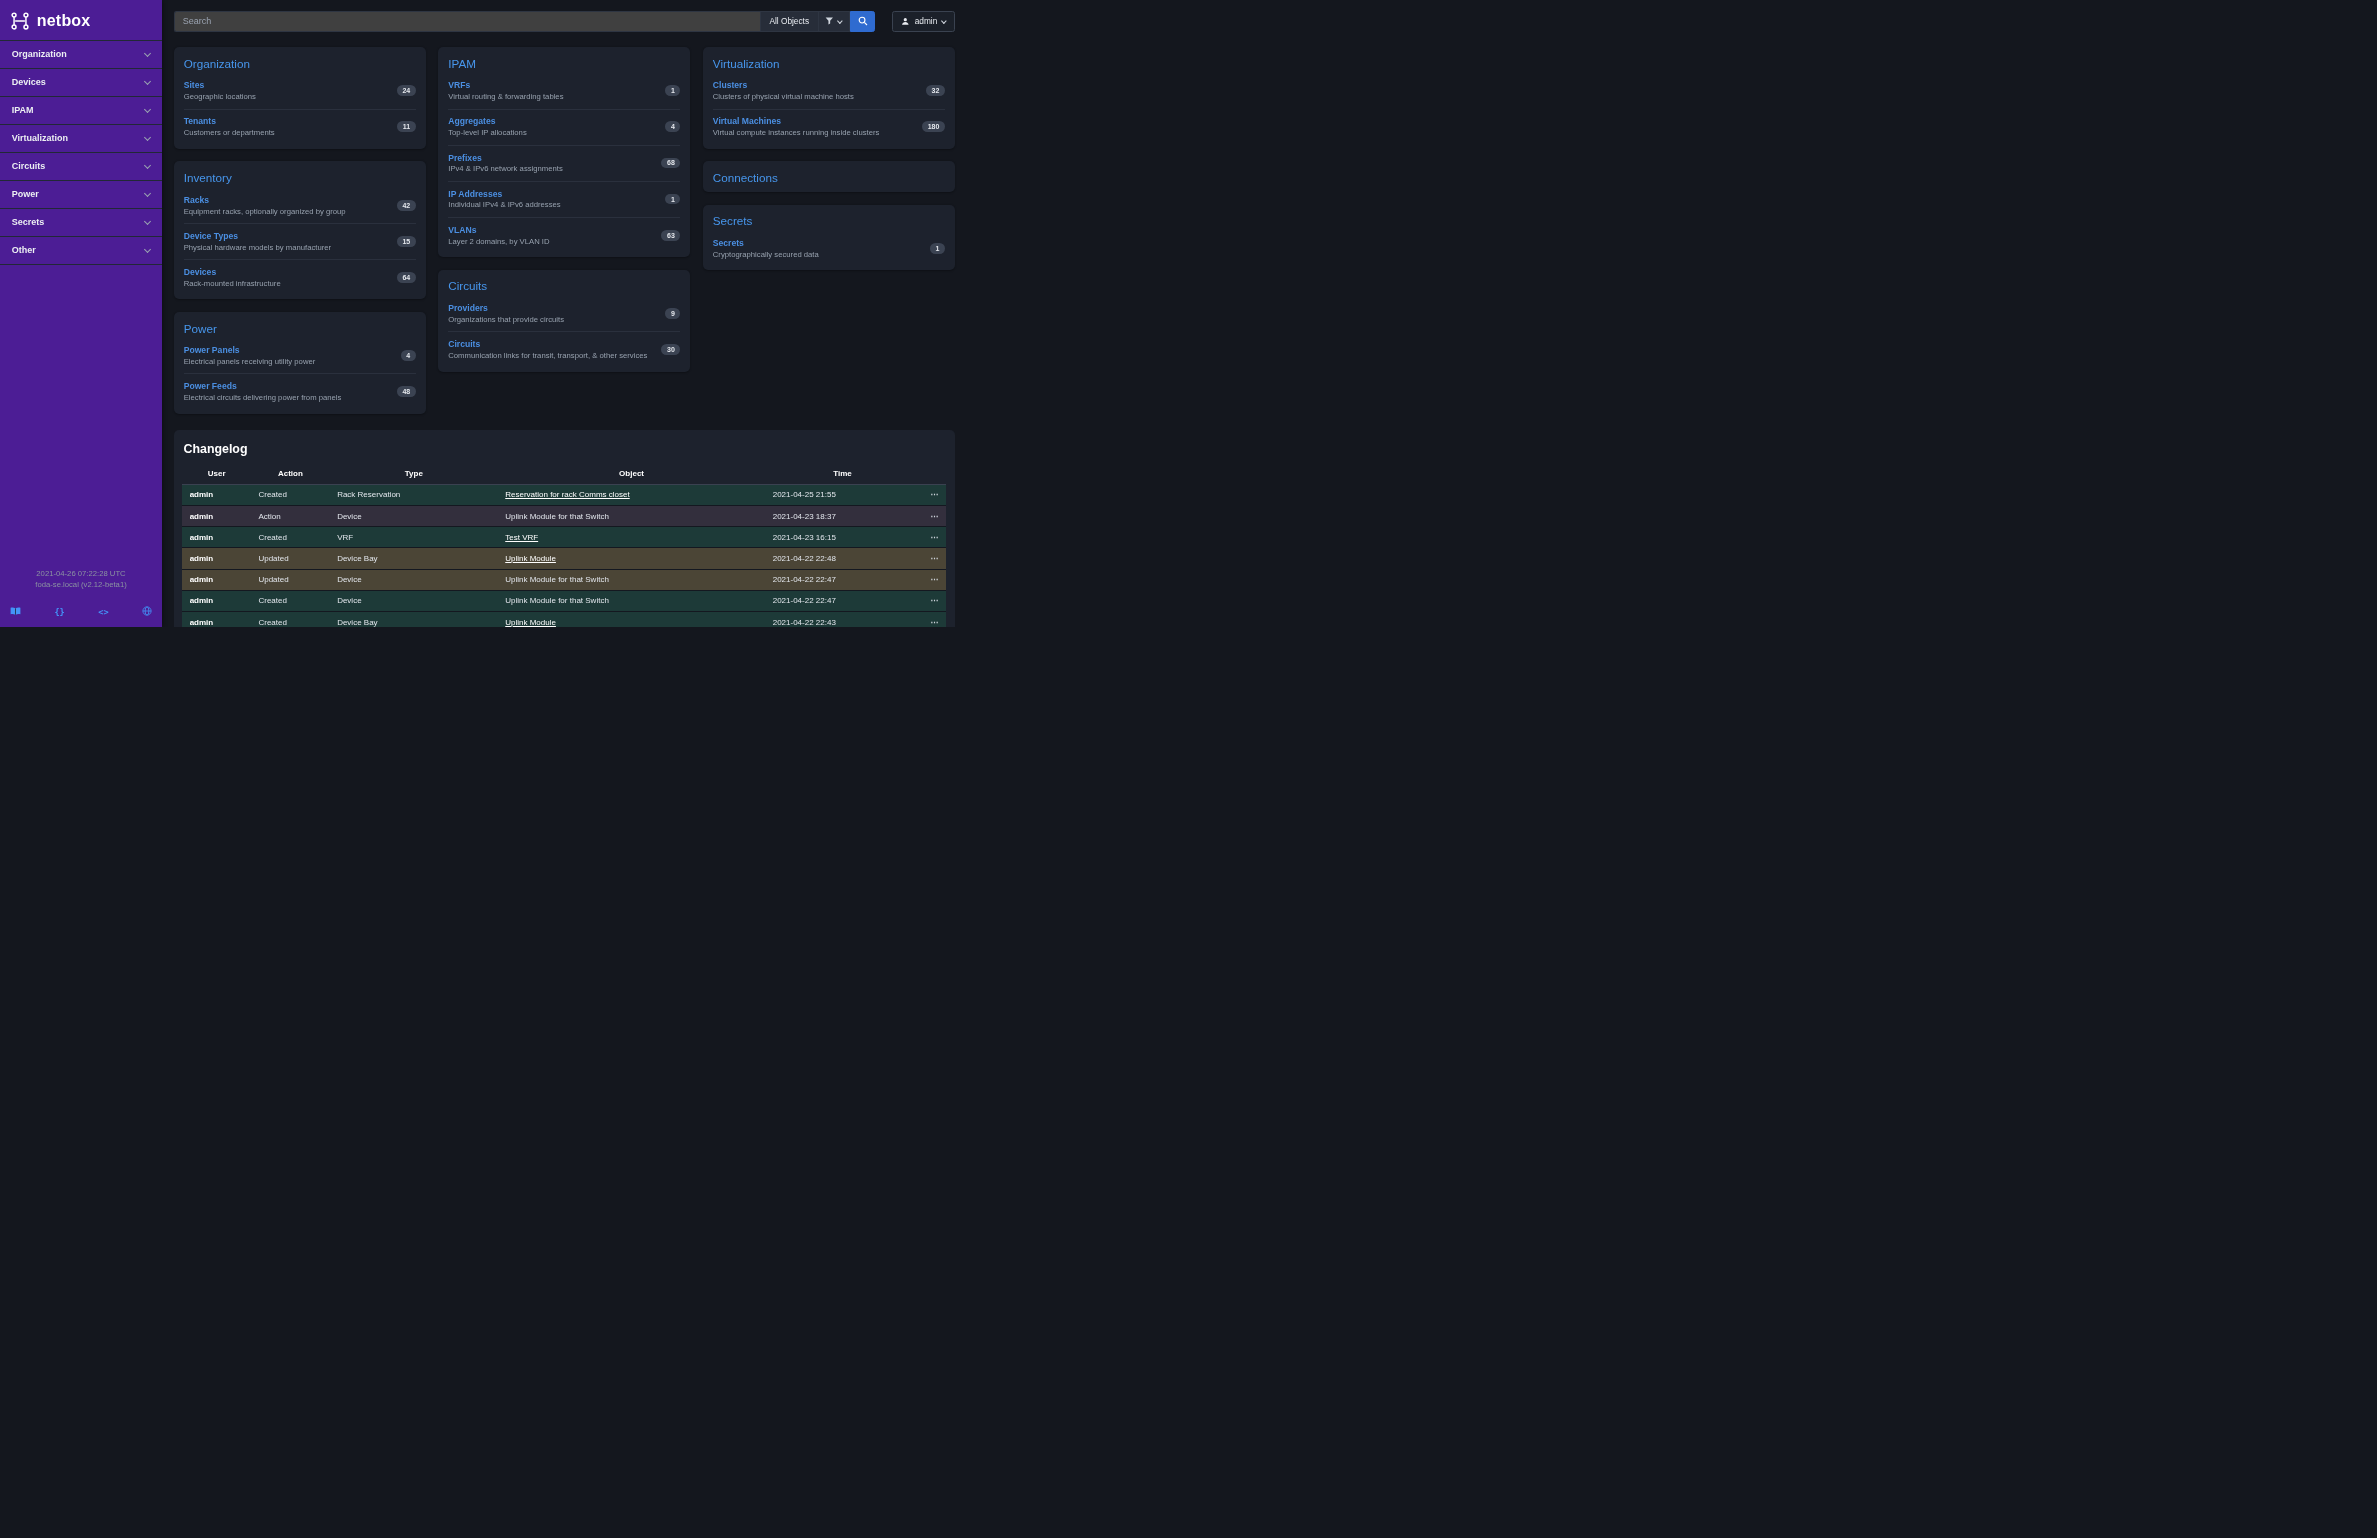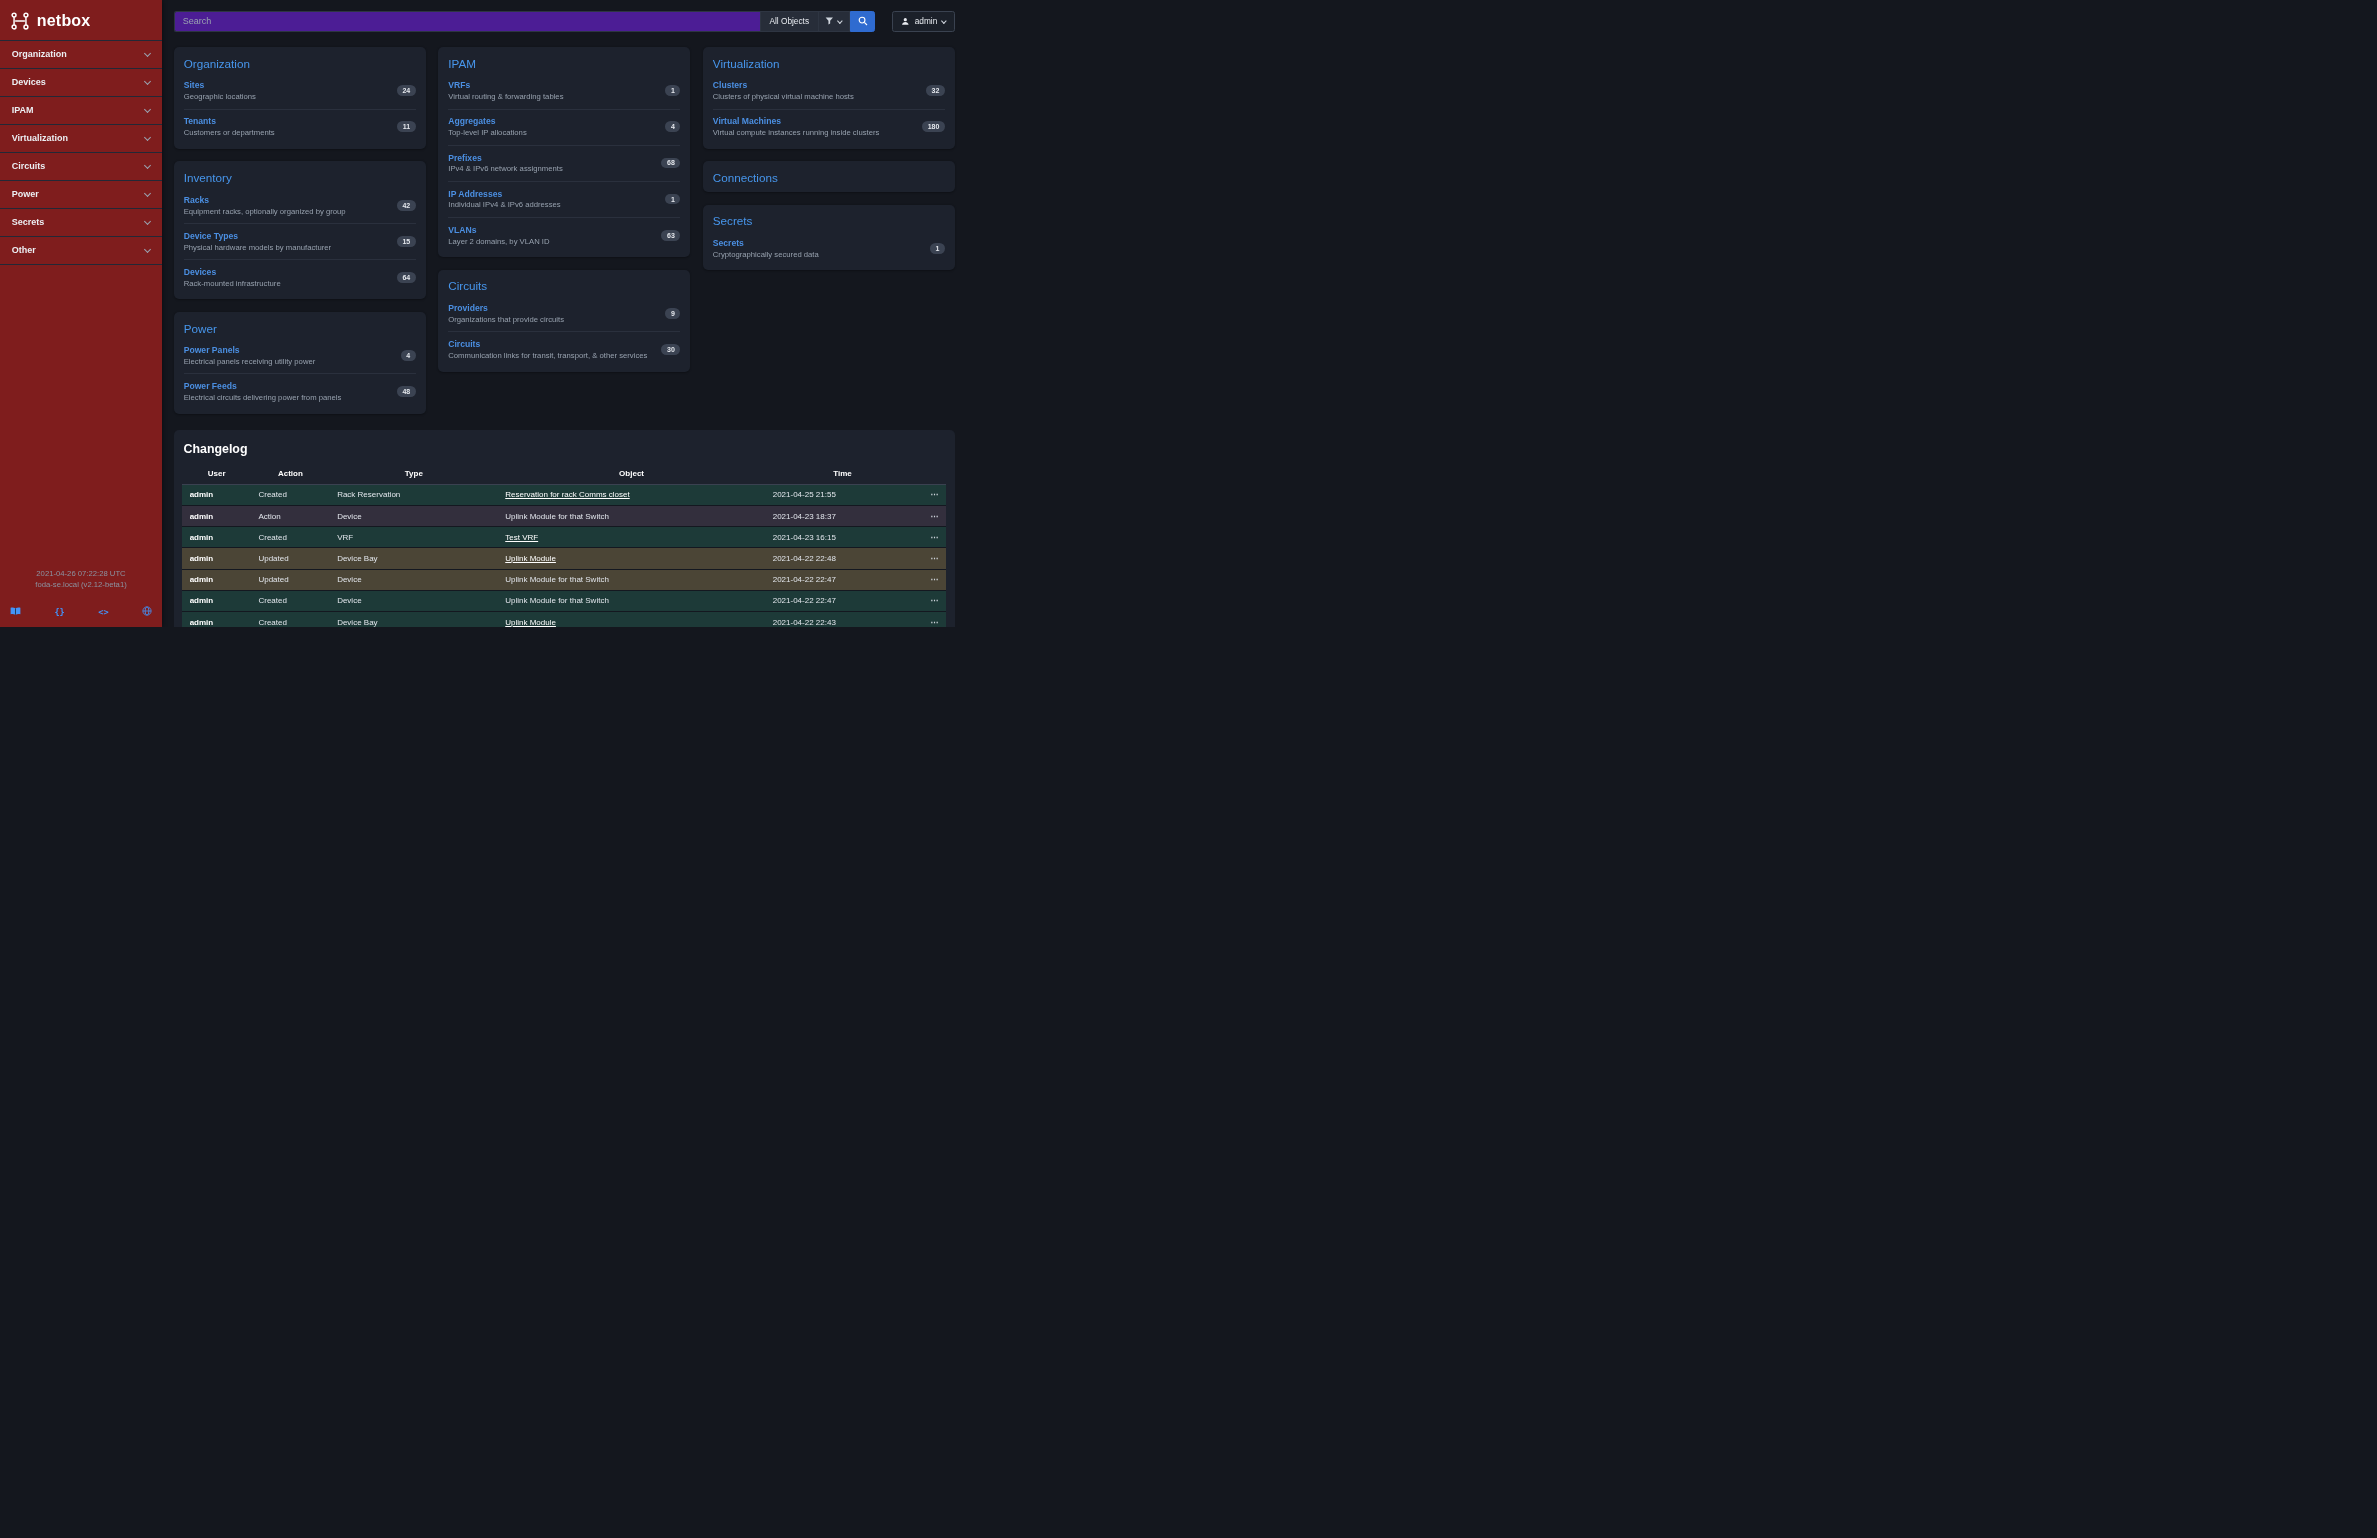--- a/index.html
+++ b/index.html
@@ -7,21 +7,21 @@
   body {
     width:968px; height:627px; overflow:hidden;
     display:flex;
     background:#14171e; color:#e6e9ee;
     font-family:"Liberation Sans", sans-serif;
   }
   a { cursor:pointer; }
 
   
   .sidebar {
-    width:162px; min-width:162px; background:#7f1d1d;
+    width:162px; min-width:162px; background:#4c1d95;
     display:flex; flex-direction:column;
     box-shadow:1.2px 0 5px rgba(0,0,0,.45);
   }
   .logo-row { display:flex; align-items:center; gap:6.8px; padding:10.5px 10px 9.3px; }
   .logo-text { font-size:16px; font-weight:700; color:#ffffff; letter-spacing:0.2px; }
   .nav { display:flex; flex-direction:column; border-top:0.6px solid #222836; }
   .nav-item {
     display:flex; justify-content:space-between; align-items:center;
     height:28px; padding:0 11.7px; border-bottom:0.6px solid #222836; cursor:pointer;
   }
@@ -35,21 +35,21 @@
   .host-info { text-align:center; color:#8b93a1; font-size:7.7px; line-height:1.45; margin-bottom:16px; }
   .footer-icons { display:flex; justify-content:space-between; align-items:center; padding:0 10px 1.2px; }
   .f-ic { color:#4493f8; font-weight:700; font-size:8.6px; font-family:"DejaVu Sans Mono", monospace; cursor:pointer; }
 
   
   .main { flex:1; padding:10.5px 13px 0 11.7px; display:flex; flex-direction:column; overflow:hidden; }
 
   .topbar { display:flex; align-items:center; margin-bottom:15px; }
   .search-group { flex:1; display:flex; height:21.6px; }
   .search-input {
-    flex:1; background:#4c1d95; border:0.6px solid #2e3542; border-right:none;
+    flex:1; background:#404040; border:0.6px solid #2e3542; border-right:none;
     border-radius:2.5px 0 0 2.5px; color:#e6e9ee; padding:0 8px; font-size:9px; outline:none;
     font-family:"Liberation Sans", sans-serif;
   }
   .search-input::placeholder { color:#9aa3b1; }
   .btn { border:none; cursor:pointer; font-family:"Liberation Sans", sans-serif; }
   .btn-all-objects {
     background:#272d39; border:0.6px solid #2e3542;
     color:#e8ebf0; font-size:8.3px; padding:0 8.6px; white-space:nowrap;
   }
   .btn-filter {

